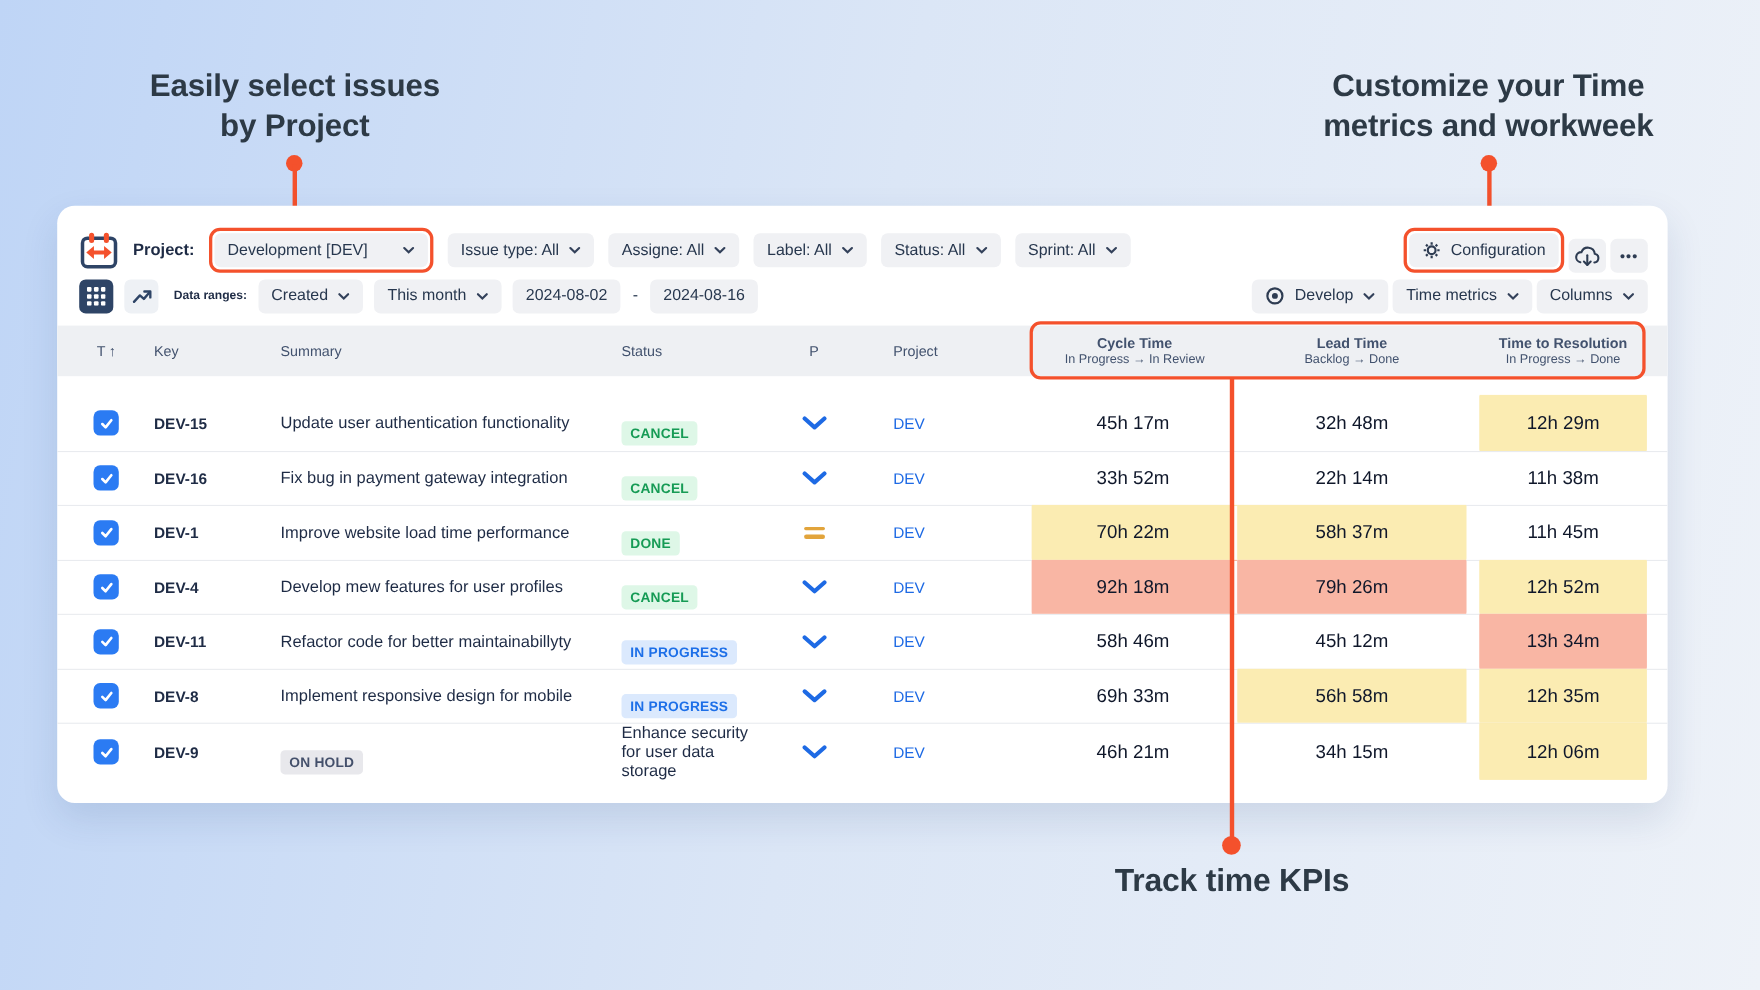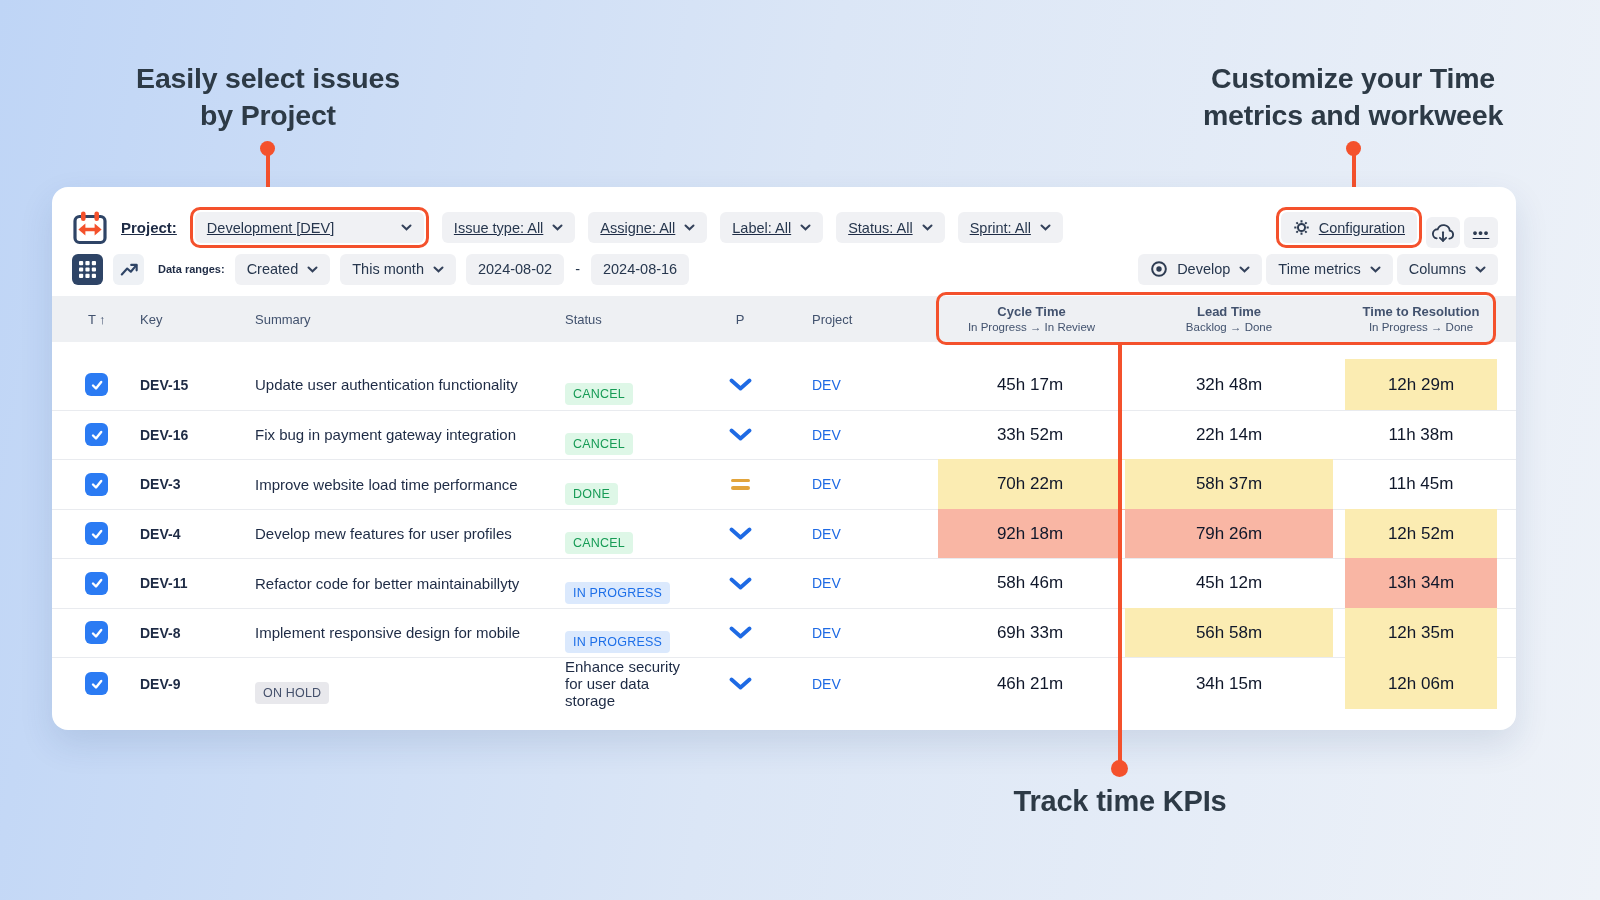--- a/index.html
+++ b/index.html
@@ -27,28 +27,28 @@
   .ptr-line.left{left:266px;top:149px;height:61px;}
   .ptr-dot.left{left:260px;top:141px;width:15px;height:15px;}
   .ptr-line.right{left:1352px;top:149px;height:61px;}
   .ptr-dot.right{left:1346px;top:141px;width:15px;height:15px;}
   .kpi-line{position:absolute;left:1118px;top:344px;height:424px;width:3.5px;background:var(--accent);z-index:30;}
   .kpi-dot{position:absolute;left:1111px;top:760px;width:17px;height:17px;background:var(--accent);border-radius:50%;z-index:30;}
   
   .card{position:absolute;left:52px;top:187px;width:1464px;height:543px;background:#fff;border-radius:16px;
         box-shadow:0 14px 34px rgba(25,55,115,.12);overflow:hidden;}
   
-  .trow1{position:absolute;left:0;right:0;top:20px;height:41px;display:flex;align-items:center;padding:0 18px 0 20px;gap:13px;text-decoration:underline;}
+  .trow1{position:absolute;left:0;right:0;top:20px;height:41px;display:flex;align-items:center;padding:0 18px 0 20px;gap:13px;}
   .trow2{position:absolute;left:0;right:0;top:64px;height:36px;display:flex;align-items:center;padding:0 18px 0 20px;gap:10px;}
   .lbl{font-weight:bold;font-size:15px;color:var(--ink);white-space:nowrap;}
   .pill{display:inline-flex;align-items:center;gap:9px;background:var(--pill-bg);border:none;border-radius:6px;
         height:31px;padding:0 12px;font-family:inherit;font-size:14.5px;color:#27374e;font-weight:500;white-space:nowrap;cursor:pointer;}
   .pill .chev{flex:0 0 auto;}
   .hl-wrap{display:inline-flex;border:3px solid var(--accent);border-radius:10px;padding:2px;background:transparent;}
-  .proj-pill{width:229px;justify-content:space-between;text-align:right;}
+  .proj-pill{width:194px;justify-content:space-between;text-align:right;}
   .sep-dash{font-size:14.5px;color:#27374e;padding:0 1px;}
   .iconbtn{display:inline-flex;align-items:center;justify-content:center;background:var(--pill-bg);border:none;border-radius:6px;
            width:34px;height:31px;cursor:pointer;color:#2e3c52;}
   .dots{font-size:13px;letter-spacing:1px;color:#2e3c52;font-weight:bold;}
   .right-group{margin-left:auto;display:flex;align-items:flex-end;gap:4px;}
   .viewbtn{display:inline-flex;align-items:center;justify-content:center;width:31px;height:31px;border-radius:6px;border:none;cursor:pointer;}
   .viewbtn.grid-active{background:var(--navy);}
   .viewbtn.chart{background:#eef1f5;margin-right:4px;}
   
   .grid-cols{display:grid;grid-template-columns:88px 115px 310px 127px 96px 150px 187px 208px 12px 152px 19px;}
@@ -64,21 +64,21 @@
   .metric-outline{position:absolute;left:884px;top:105px;width:560px;height:53px;border:3px solid var(--accent);
                   border-radius:10px;z-index:25;pointer-events:none;}
   .tbody{position:absolute;left:0;right:0;top:173px;}
   .rowline{height:49.5px;align-items:stretch;}
   .rowline + .rowline{border-top:1px solid var(--row-line);}
   .cell{display:flex;align-items:center;}
   .c-check{padding-left:33px;}
   .checkbox{width:23px;height:23px;border-radius:6px;background:#2b7bf3;display:inline-flex;align-items:center;justify-content:center;cursor:pointer;}
   .c-key{font-weight:bold;font-size:14px;color:var(--ink);cursor:pointer;}
   .c-summary{font-size:15px;color:var(--ink);}
-  .badge{font-size:12.5px;font-weight:normal;letter-spacing:.2px;padding:4px 8px;border-radius:4px;white-space:nowrap;margin-top:19px;}
+  .badge{font-size:12.5px;font-weight:bold;letter-spacing:.2px;padding:4px 8px;border-radius:4px;white-space:nowrap;margin-top:19px;}
   .st-green{background:var(--green-bg);color:var(--green-text);}
   .st-blue{background:var(--blue-bg);color:var(--blue-text);}
   .st-gray{background:var(--gray-bg);color:var(--gray-text);}
   .c-prio{justify-content:center;}
   .ic-eq{display:inline-flex;flex-direction:column;gap:4px;}
   .ic-eq i{display:block;width:19px;height:3.5px;border-radius:2px;background:var(--amber);}
   .c-project{padding-left:24px;}
   .c-project a{color:var(--blue);font-size:14px;text-decoration:none;font-weight:500;cursor:pointer;}
   .c-time{justify-content:center;font-size:17px;color:#0f172a;}
   .c-yellow{background:var(--cell-yellow);box-shadow:0 -1px 0 0 var(--cell-yellow);}
@@ -341,21 +341,21 @@
   </div>
 
   <div class="rowline grid-cols">
     <div class="cell c-check">
       <span class="checkbox">
         <svg width="14" height="14" viewBox="0 0 14 14">
               <polyline points="3,7.5 6,10.5 11.2,4" fill="none" stroke="#fff" stroke-width="2.4" stroke-linecap="round" stroke-linejoin="round"></polyline>
             </svg>
       </span>
     </div>
-    <div class="cell c-key">DEV-3</div>
+    <div class="cell c-key">DEV-1</div>
     <div class="cell c-summary">Improve website load time performance</div>
     <div class="cell">
       <span class="badge st-green">DONE</span>
     </div>
     <div class="cell c-prio prio-medium">
 
       <span class="ic-eq">
             <i></i>
             <i></i>
           </span>

